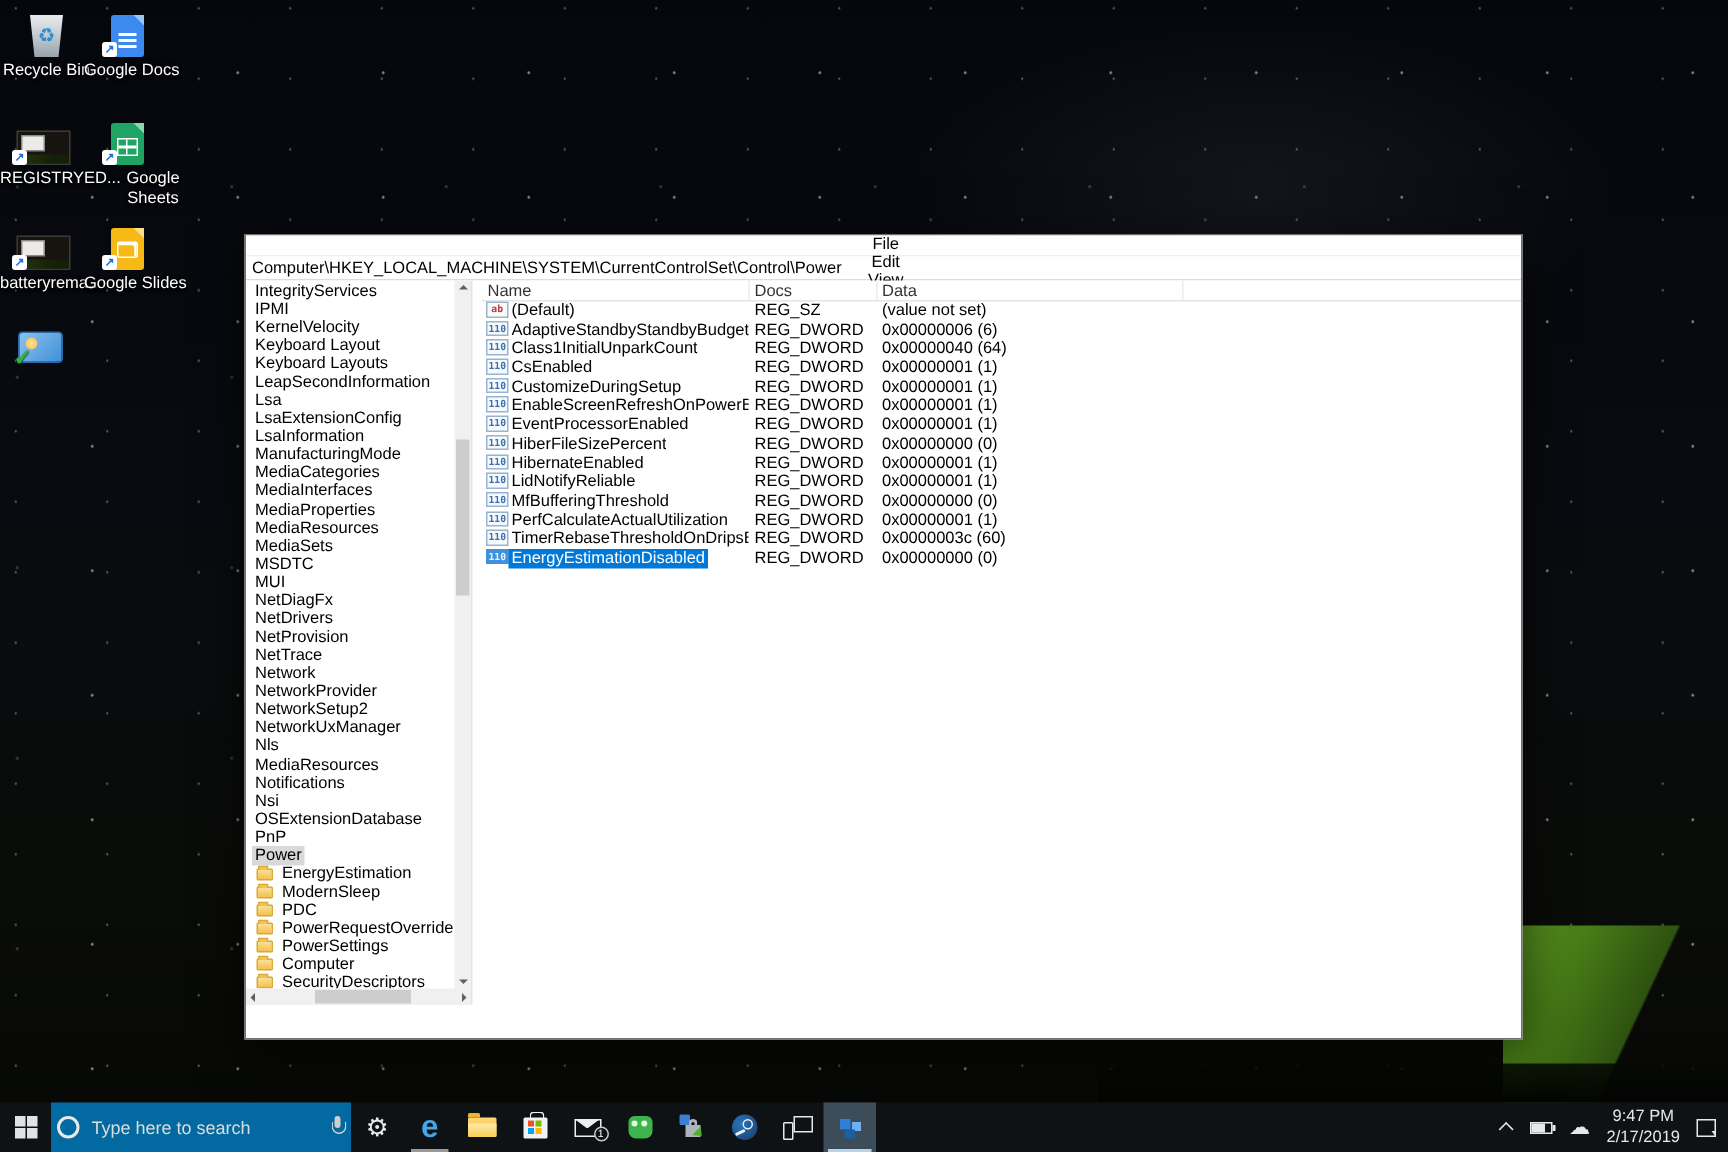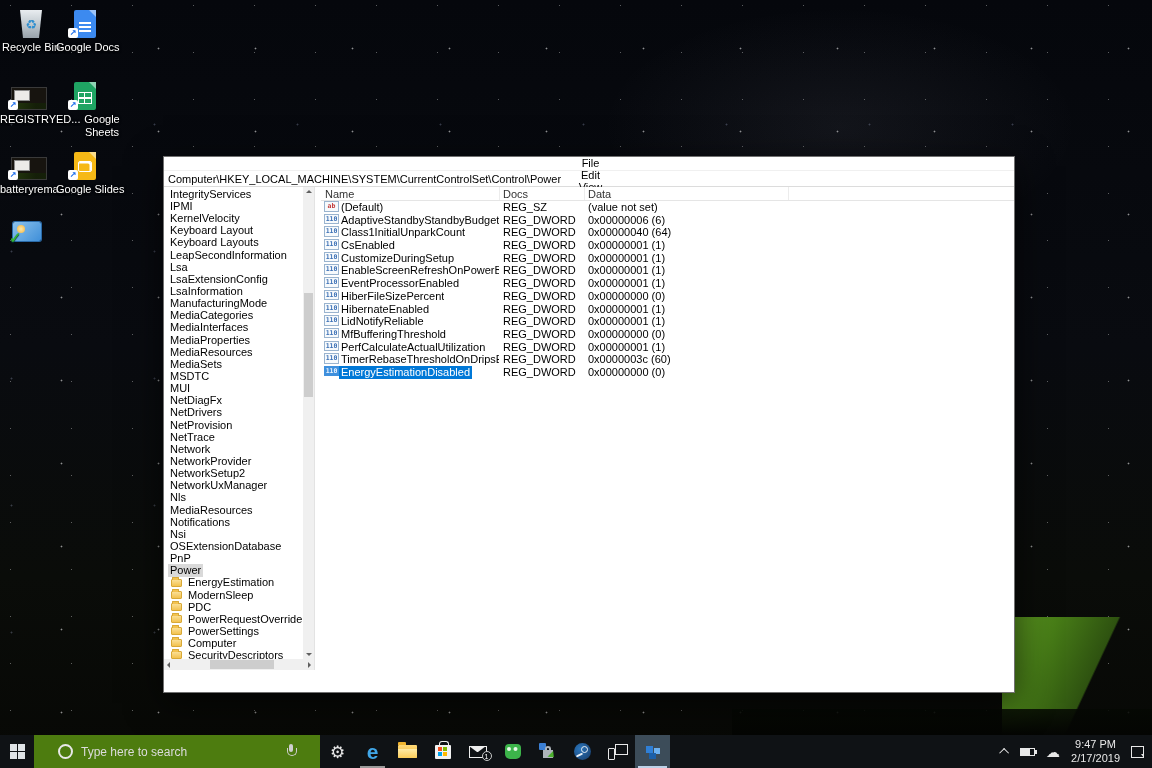--- a/index.html
+++ b/index.html
@@ -114,21 +114,21 @@
   .vtype { left:182px; }
   .vdata { left:267px; }
   .vrow.selected .vname { background:#0078d7; color:#fff; padding:0 2px; left:18px; }
   .vrow.selected .vicon { background:#3f90dd; border-color:#3f90dd; color:#eaf4ff; }
 
   
   .taskbar { position:absolute; left:0; bottom:0; width:1152px; height:33px; background:#0f1215; display:flex; align-items:stretch; color:#e8e8e8; }
   .start-btn { width:34px; display:flex; align-items:center; justify-content:center; }
   .winlogo { width:15px; height:15px; display:grid; grid-template-columns:7px 7px; grid-template-rows:7px 7px; gap:1px; }
   .winlogo i { background:#dfe3e6; }
-  .searchbox { width:286px; background:#4d7c0f; display:flex; align-items:center; padding:0 24px; gap:8px; }
+  .searchbox { width:200px; background:#0369a1; display:flex; align-items:center; padding:0 4px; gap:8px; }
   .search-ring { width:15px; height:15px; border:2px solid #e8e8e8; border-radius:50%; flex:0 0 auto; }
   .search-text { flex:1; font-size:12px; color:#dcdcdc; }
   .mic { position:relative; width:10px; height:16px; flex:0 0 auto; }
   .mic::before { content:""; position:absolute; left:3px; top:0; width:4px; height:8px; background:#cfcfcf; border-radius:2px; }
   .mic::after { content:""; position:absolute; left:1px; top:4px; width:8px; height:7px; border:1.5px solid #cfcfcf; border-top:none; border-radius:0 0 5px 5px; }
   .app-btn { width:35px; display:flex; align-items:center; justify-content:center; position:relative; }
   .app-btn.running::after { content:""; position:absolute; bottom:0; left:5px; right:5px; height:2px; background:#9a9a9a; }
   .app-btn.active { background:#3c4c59; }
   .app-btn.active::after { content:""; position:absolute; bottom:0; left:3px; right:3px; height:2px; background:#bcd2e8; }
 

